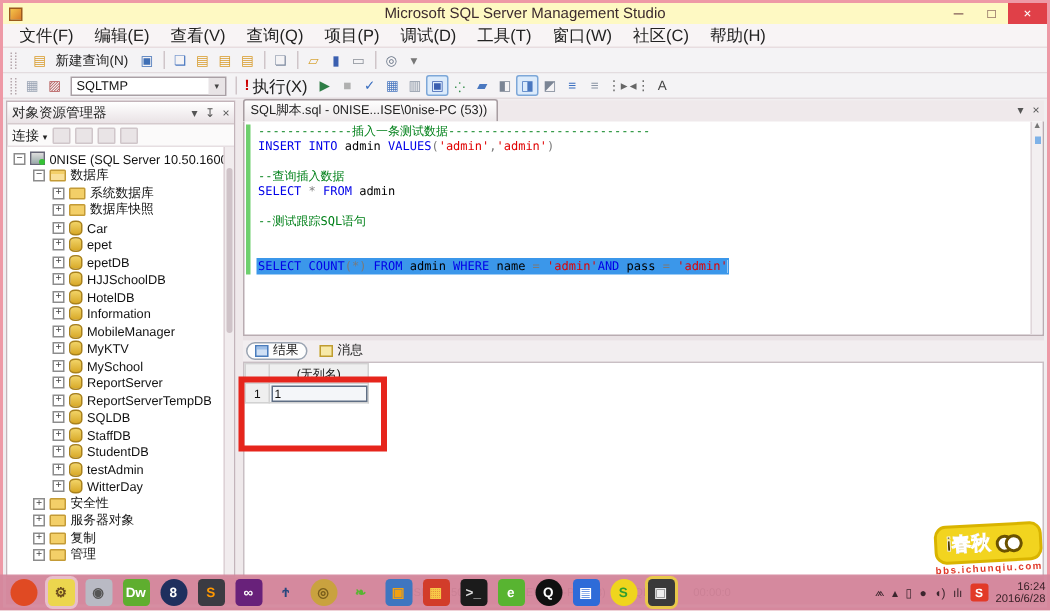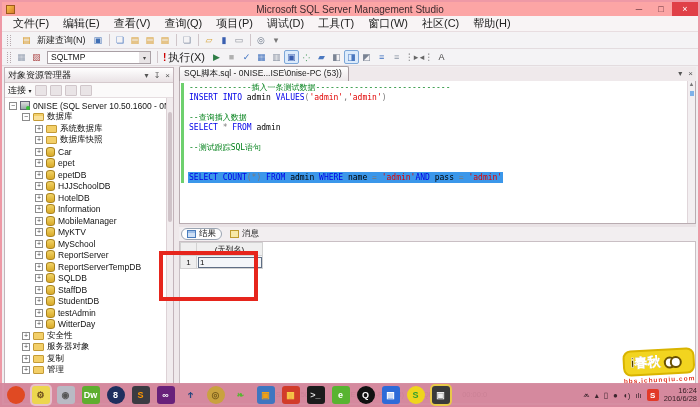--- a/index.html
+++ b/index.html
@@ -1,21 +1,21 @@
 <!DOCTYPE html>
 <html><head>
 <meta charset="utf-8">
 <style>
   * { margin:0; padding:0; box-sizing:border-box; }
   body { font-family:"Liberation Sans",sans-serif; }
   .screen { position:relative; width:700px; height:407px; overflow:hidden; background:#e9b7c1; }
 
   
   .window { position:absolute; inset:0; background:#f1eef0; border:2px solid #ee99a6; }
-  .titlebar { height:14px; background:#fca5a5; display:flex; align-items:center; position:relative;justify-content:flex-end; }
+  .titlebar { height:14px; background:#fef9c3; display:flex; align-items:center; position:relative;justify-content:flex-end; }
   .app-icon { width:9px; height:9px; margin-left:4px; background:linear-gradient(135deg,#f5c44a,#d97b2a); border:1px solid #9c5a1c; }
   .title-text { position:absolute; left:0; right:0; text-align:center; font-size:10px; color:#3c2a2e; }
   .winbtns { margin-left:auto; display:flex; height:100%; z-index:2; }
   .winbtn { width:22px; height:100%; display:flex; align-items:center; justify-content:center; font-size:9px; color:#5d2f38; }
   .winbtn.close { background:#e04048; color:#fff; width:26px; }
 
   .menubar { height:16px; background:#f8f4f5; display:flex; align-items:center; padding-left:4px; border-bottom:1px solid #e8dde0; }
   .mitem { font-size:11px; color:#222; padding:0 7px; }
 
   .tb { height:17px; background:#f4f3f5; display:flex; align-items:center; padding-left:2px; border-bottom:1px solid #e3dcdf; }
@@ -26,21 +26,21 @@
   .newq-btn { display:flex; align-items:center; gap:3px; font-size:9px; color:#222; padding:1px 4px; border:1px solid transparent; }
   .combo { width:104px; height:13px; background:#fff; border:1px solid #a9a0a5; display:flex; align-items:center; font-size:8.5px; padding-left:3px; color:#111; margin:0 3px; }
   .combo .arrow { margin-left:auto; width:11px; height:100%; background:#e8e4e6; display:flex;align-items:center;justify-content:center; font-size:6px; color:#444; }
   .exec-excl { color:#c00; font-weight:bold; font-size:10px; margin:0 2px; }
   .exec-label { font-size:11px; color:#222; margin-right:4px; }
 
   
   .main { position:absolute; left:2px; right:2px; top:65px; bottom:20px; display:flex; background:#efe9eb; }
 
   
-  .explorer { width:170px; background:#fbfafa; border:1px solid #c3b4ba; display:flex; flex-direction:column; }
+  .explorer { width:153px; background:#fbfafa; border:1px solid #c3b4ba; display:flex; flex-direction:column; }
   .exp-header { height:15px; background:linear-gradient(#ffffff,#e9e2e5); border-bottom:1px solid #d5cacd; display:flex; align-items:center; padding:0 3px; }
   .exp-title { font-size:9px; color:#222; }
   .exp-hicons { margin-left:auto; display:flex; gap:5px; font-size:8px; color:#555; }
   .exp-tb { height:15px; display:flex; align-items:center; padding-left:3px; gap:3px; border-bottom:1px solid #e6dee1; }
   .connect-lbl { font-size:9px; color:#222; }
   .exp-tb .mini { width:12px; height:11px; background:#e9e4e6; border:1px solid #d0c6ca; border-radius:1px; }
   .treewrap { flex:1; position:relative; background:#fff; overflow:hidden; }
   .tree { position:absolute; left:0; top:2px; right:7px; }
   .trow { display:flex; align-items:center; height:11.5px; white-space:nowrap; }
   .texp { width:8px; height:8px; border:1px solid #8c8c8c; background:#fff; font-size:7px; line-height:6px; text-align:center; color:#444; margin-right:3px; flex:none; }

